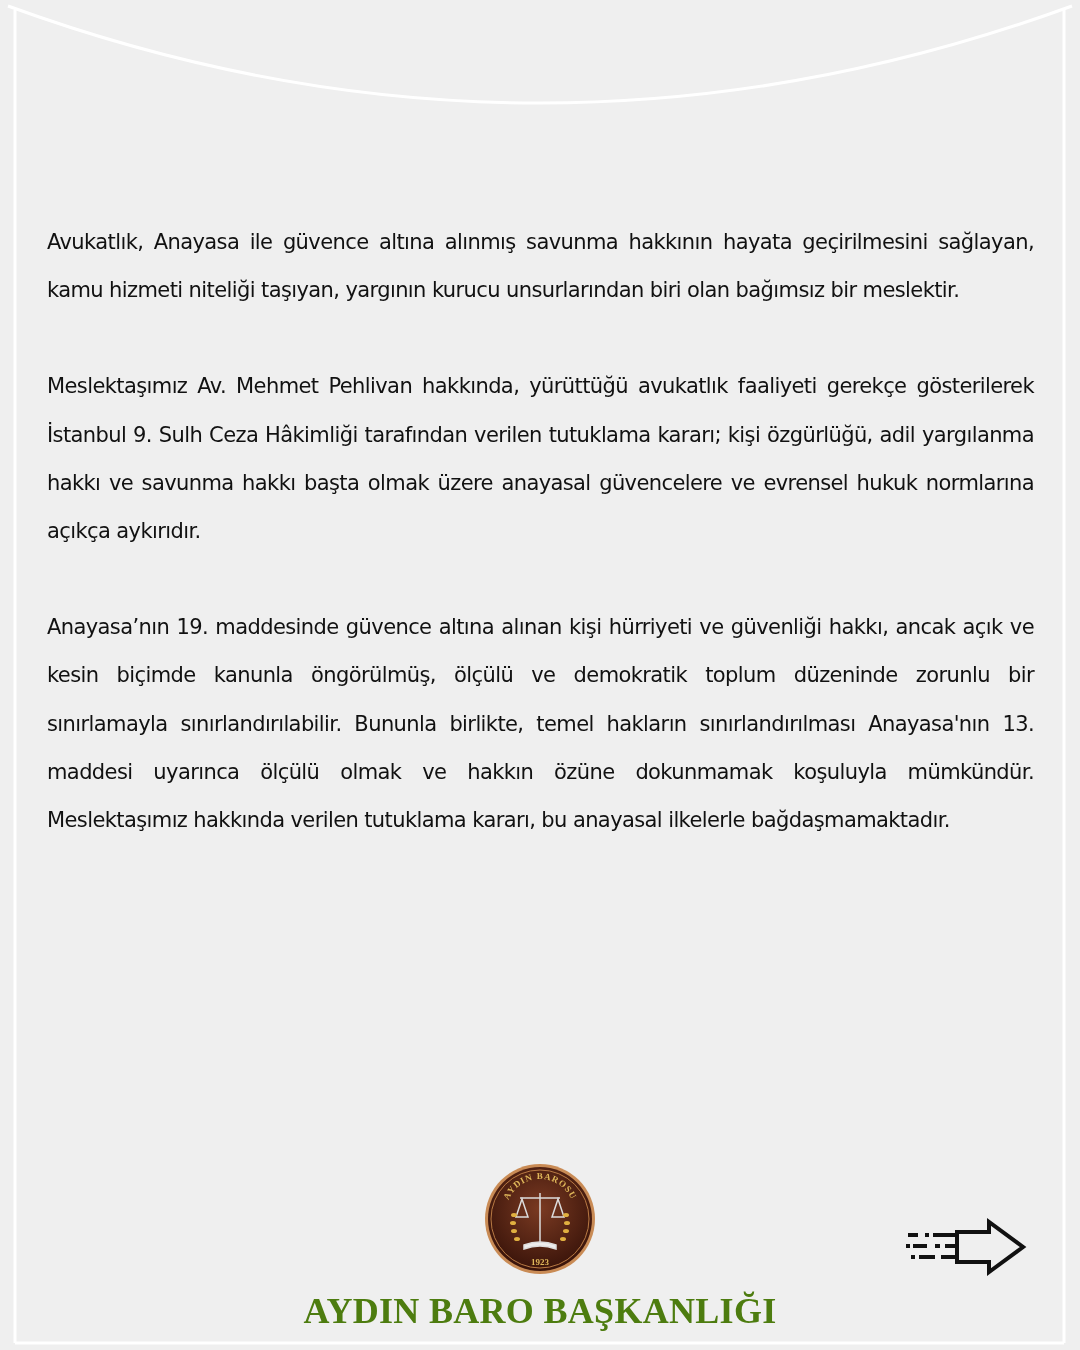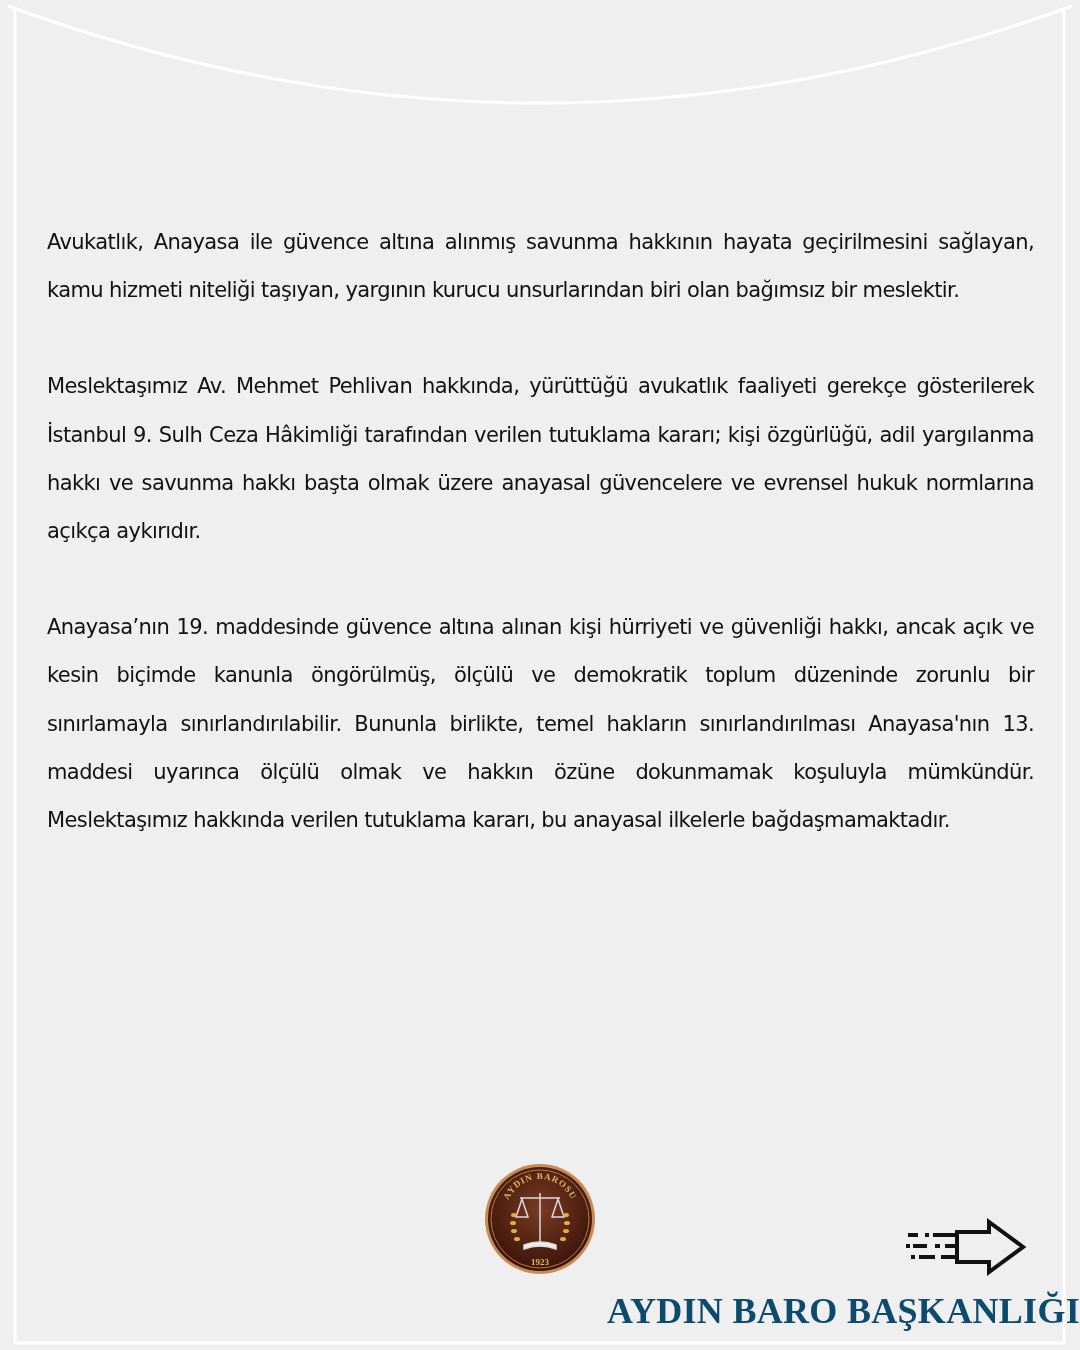--- a/index.html
+++ b/index.html
@@ -3,22 +3,22 @@
 <meta charset="utf-8">
 <style>
   html, body { margin:0; padding:0; }
   body { width:1080px; height:1350px; background:#efefef; position:relative; overflow:hidden; }
   .frame { position:absolute; left:0; top:0; width:1080px; height:1350px; }
   .content { position:absolute; left:47px; top:218px; width:987px;
     font-family:"DejaVu Sans", sans-serif; font-size:21px; line-height:48.2px;
     color:#111; text-align:justify; letter-spacing:-0.6px; }
   .content p { margin:0 0 48px 0; }
   .logo { position:absolute; left:484px; top:1163px; width:112px; height:112px; }
-  .footer-title { position:absolute; left:0; width:1080px; top:1290px; text-align:right;
-    font-family:"Liberation Serif", serif; font-weight:bold; font-size:36px; color:#0c4a6e; letter-spacing:0.3px; }
+  .footer-title { position:absolute; left:0; width:1080px; top:1290px; text-align:center;
+    font-family:"Liberation Serif", serif; font-weight:bold; font-size:36px; color:#4d7c0f; letter-spacing:0.3px; }
   .next-arrow { position:absolute; left:905px; top:1218px; width:125px; height:58px; }
 </style>
 </head>
 <body>
 
 <svg class="frame" viewBox="0 0 1080 1350" xmlns="http://www.w3.org/2000/svg">
   <path d="M8 6 Q 540 200 1072 6" fill="none" stroke="#ffffff" stroke-width="3"></path>
   <line x1="15" y1="10" x2="15" y2="1343" stroke="#ffffff" stroke-width="3"></line>
   <line x1="1064" y1="10" x2="1064" y2="1343" stroke="#ffffff" stroke-width="3"></line>
   <line x1="15" y1="1343" x2="1064" y2="1343" stroke="#ffffff" stroke-width="3"></line>

